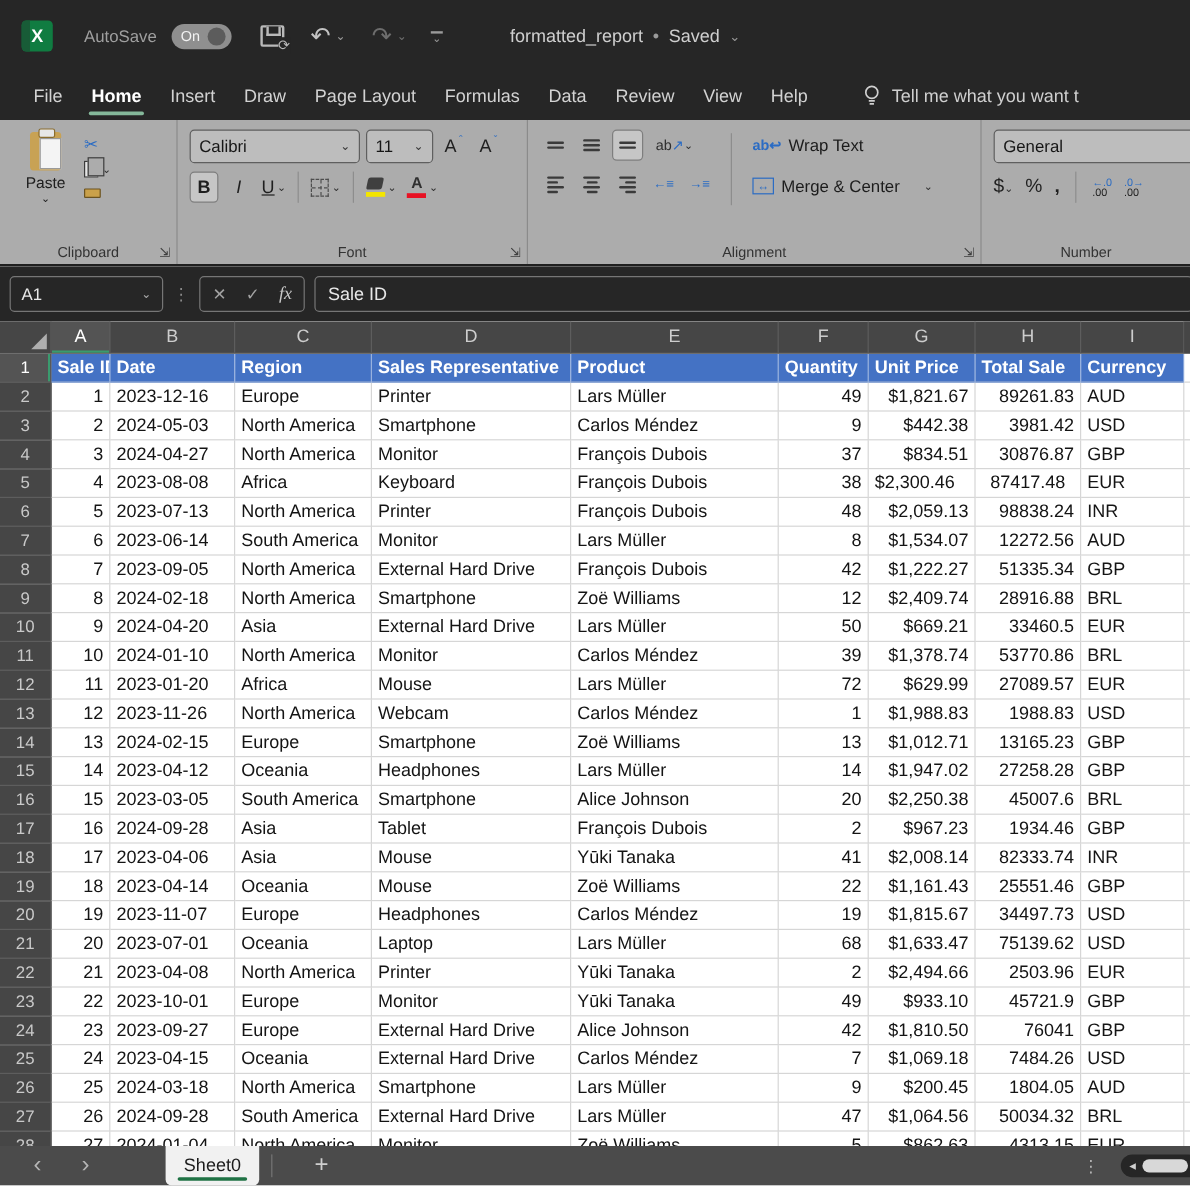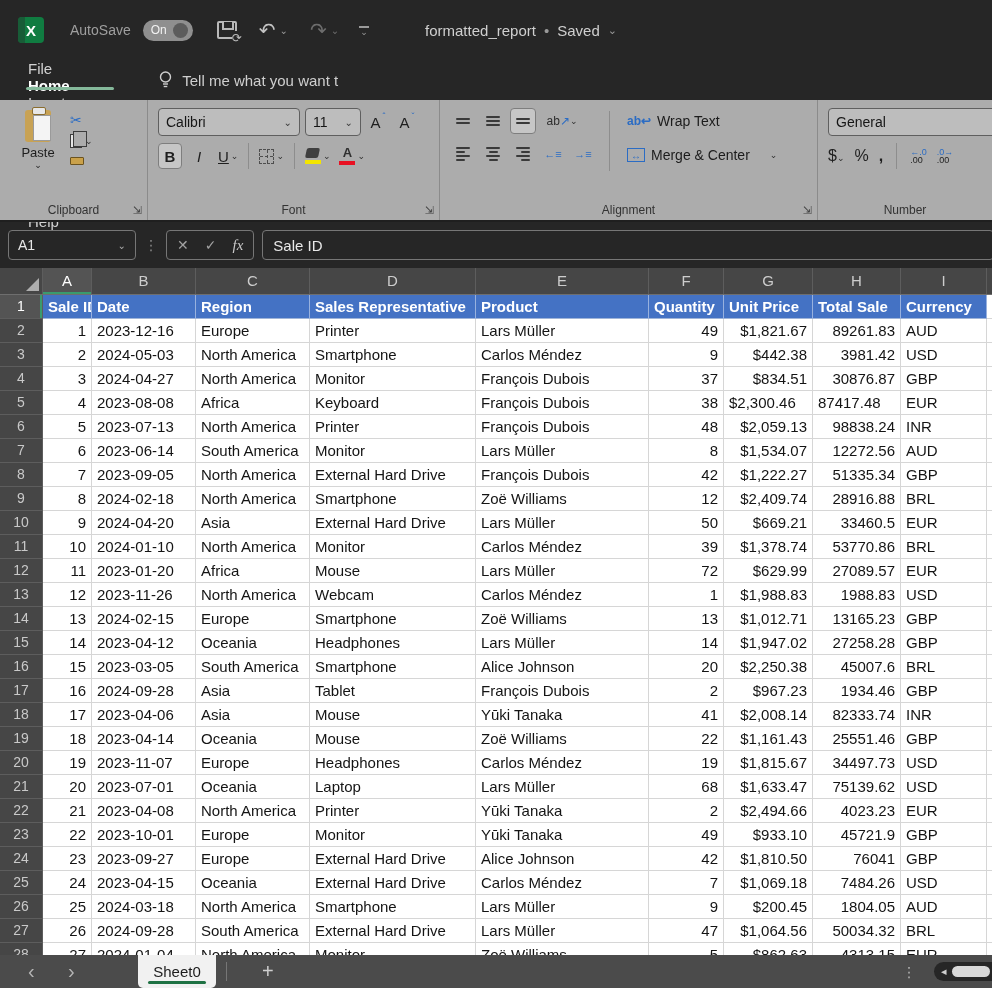--- a/index.html
+++ b/index.html
@@ -185,21 +185,21 @@
   </div>
   <div class="doc-title">
     <span>formatted_report</span>
     <span class="dot">•</span>
     <span>Saved</span>
     <span class="chev">⌄</span>
   </div>
 </div>
 
 <div class="menubar">
-  <div style="display:flex; height:100%;flex-direction:column;">
+  <div style="display:flex; height:100%;">
       <div class="menu-item">File</div>
       <div class="menu-item active">Home</div>
       <div class="menu-item">Insert</div>
       <div class="menu-item">Draw</div>
       <div class="menu-item">Page Layout</div>
       <div class="menu-item">Formulas</div>
       <div class="menu-item">Data</div>
       <div class="menu-item">Review</div>
       <div class="menu-item">View</div>
       <div class="menu-item">Help</div>
@@ -479,21 +479,21 @@
       </div>
       <div class="grid-row grid-cols">
         <div class="row-num">5</div>
         <div class="cell" style="text-align: right;">4</div>
         <div class="cell" style="text-align: left;">2023-08-08</div>
         <div class="cell" style="text-align: left;">Africa</div>
         <div class="cell" style="text-align: left;">Keyboard</div>
         <div class="cell" style="text-align: left;">François Dubois</div>
         <div class="cell" style="text-align: right;">38</div>
         <div class="cell" style="text-align: left;">$2,300.46</div>
-        <div class="cell" style="text-align: left;">87417.48</div>
+        <div class="cell" style="text-align: center;">87417.48</div>
         <div class="cell" style="text-align: left;">EUR</div>
         <div class="cell filler"></div>
       </div>
       <div class="grid-row grid-cols">
         <div class="row-num">6</div>
         <div class="cell" style="text-align: right;">5</div>
         <div class="cell" style="text-align: left;">2023-07-13</div>
         <div class="cell" style="text-align: left;">North America</div>
         <div class="cell" style="text-align: left;">Printer</div>
         <div class="cell" style="text-align: left;">François Dubois</div>
@@ -700,21 +700,21 @@
       </div>
       <div class="grid-row grid-cols">
         <div class="row-num">22</div>
         <div class="cell" style="text-align: right;">21</div>
         <div class="cell" style="text-align: left;">2023-04-08</div>
         <div class="cell" style="text-align: left;">North America</div>
         <div class="cell" style="text-align: left;">Printer</div>
         <div class="cell" style="text-align: left;">Yūki Tanaka</div>
         <div class="cell" style="text-align: right;">2</div>
         <div class="cell" style="text-align: right;">$2,494.66</div>
-        <div class="cell" style="text-align: right;">4023.23</div>
+        <div class="cell" style="text-align: right;">2503.96</div>
         <div class="cell" style="text-align: left;">EUR</div>
         <div class="cell filler"></div>
       </div>
       <div class="grid-row grid-cols">
         <div class="row-num">23</div>
         <div class="cell" style="text-align: right;">22</div>
         <div class="cell" style="text-align: left;">2023-10-01</div>
         <div class="cell" style="text-align: left;">Europe</div>
         <div class="cell" style="text-align: left;">Monitor</div>
         <div class="cell" style="text-align: left;">Yūki Tanaka</div>

